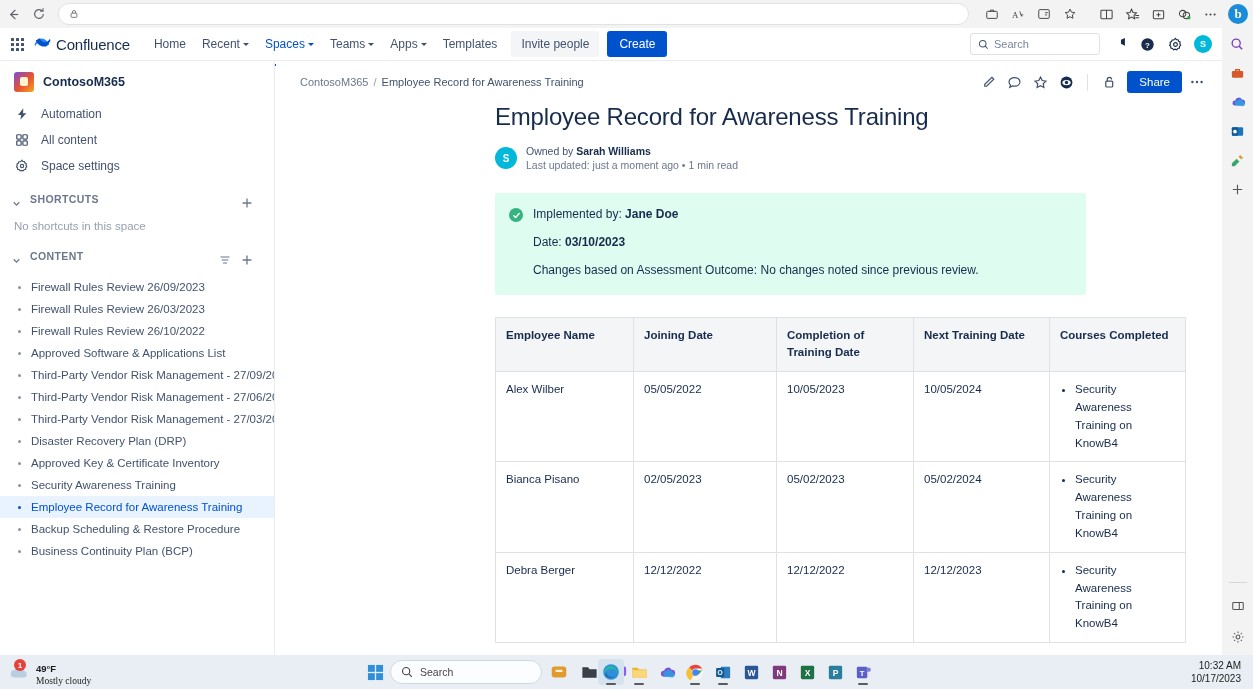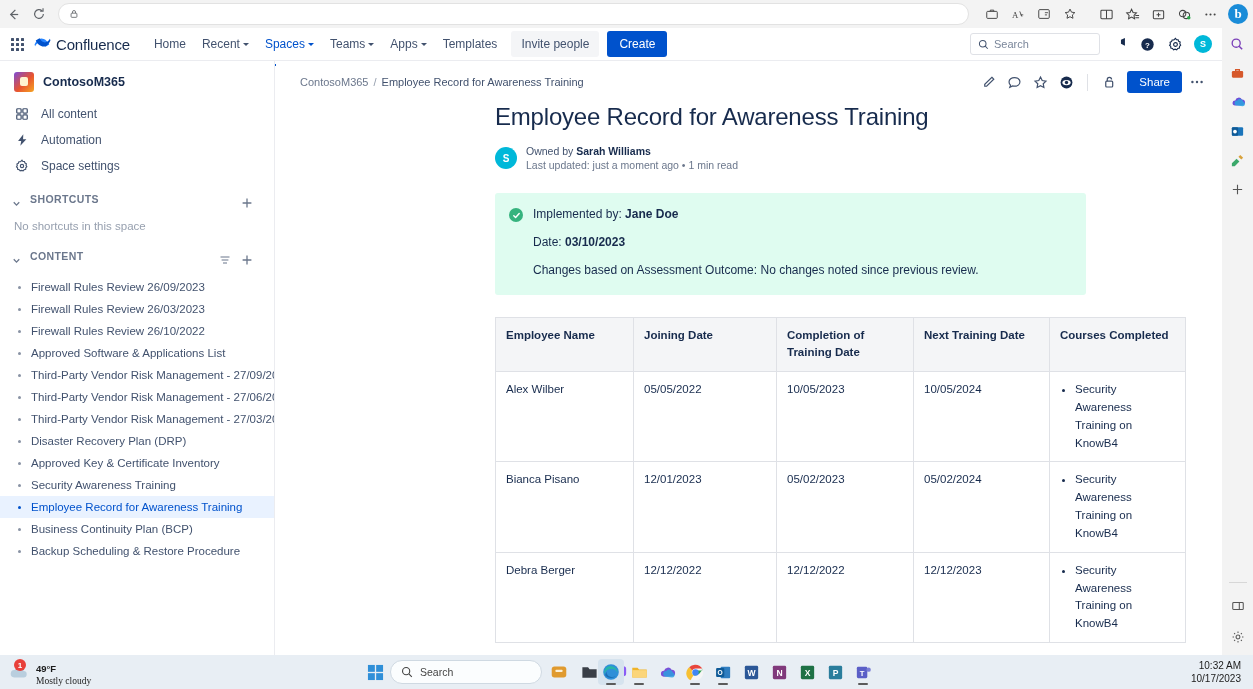--- a/index.html
+++ b/index.html
@@ -403,35 +403,35 @@
 
 <div id="space-sidebar">
   <div id="space-header">
     <div id="space-logo"></div>
     <span id="space-name">ContosoM365</span>
   </div>
 
   <div class="side-link">
     <span class="side-ic">
       <svg width="14" height="14" viewBox="0 0 16 16">
+          <path d="M9.5 1.5L3.5 9h3.6l-1 5.5L13 7h-3.8z" fill="currentColor"></path>
+        </svg>
+    </span>
+    <span>Automation</span>
+  </div>
+  <div class="side-link">
+    <span class="side-ic">
+      <svg width="14" height="14" viewBox="0 0 16 16">
           <rect x="2" y="2" width="5" height="5" rx="1" fill="none" stroke="currentColor" stroke-width="1.4"></rect>
           <rect x="9" y="2" width="5" height="5" rx="1" fill="none" stroke="currentColor" stroke-width="1.4"></rect>
           <rect x="2" y="9" width="5" height="5" rx="1" fill="none" stroke="currentColor" stroke-width="1.4"></rect>
           <rect x="9" y="9" width="5" height="5" rx="1" fill="none" stroke="currentColor" stroke-width="1.4"></rect>
         </svg>
     </span>
     <span>All content</span>
-  </div>
-  <div class="side-link">
-    <span class="side-ic">
-      <svg width="14" height="14" viewBox="0 0 16 16">
-          <path d="M9.5 1.5L3.5 9h3.6l-1 5.5L13 7h-3.8z" fill="currentColor"></path>
-        </svg>
-    </span>
-    <span>Automation</span>
   </div>
   <div class="side-link">
     <span class="side-ic">
       <svg width="14" height="14" viewBox="0 0 16 16">
           <path d="M8 1.4l1 1.5h1.8l.6 1.7 1.6.8-.4 1.8.9 1.5-1.2 1.3-.1 1.8-1.8.4-1.1 1.4-1.7-.6-1.7.6-1.1-1.4-1.8-.4-.1-1.8L1.7 9l.9-1.5-.4-1.8 1.6-.8.6-1.7H6.2z" fill="none" stroke="currentColor" stroke-width="1.3"></path>
           <circle cx="8" cy="8" r="1.9" fill="none" stroke="currentColor" stroke-width="1.3"></circle>
         </svg>
     </span>
     <span>Space settings</span>
   </div>
@@ -513,25 +513,25 @@
       <div class="content-item">
         <span class="dot"></span>
         <span>Security Awareness Training</span>
       </div>
       <div class="content-item selected">
         <span class="dot"></span>
         <span>Employee Record for Awareness Training</span>
       </div>
       <div class="content-item">
         <span class="dot"></span>
+        <span>Backup Scheduling &amp; Restore Procedure</span>
+      </div>
+      <div class="content-item">
+        <span class="dot"></span>
         <span>Business Continuity Plan (BCP)</span>
-      </div>
-      <div class="content-item">
-        <span class="dot"></span>
-        <span>Backup Scheduling &amp; Restore Procedure</span>
       </div>
     </div>
 </div>
 
 <div id="page-area">
   <div id="page-toolbar">
     <div id="breadcrumb">
       <span>ContosoM365</span>
       <span class="sep">/</span>
       <span class="crumb-current">Employee Record for Awareness Training</span>
@@ -624,21 +624,21 @@
               </td>
               <td>10/05/2024</td>
               <td>
                 <ul>
                   <li>Security Awareness Training on KnowB4</li>
                 </ul>
               </td>
             </tr>
             <tr>
               <td>Bianca Pisano</td>
-              <td>12/01/2023</td>
+              <td>02/05/2023</td>
               <td>
                 <div class="dline">05/02/2023</div>
               </td>
               <td>05/02/2024</td>
               <td>
                 <ul>
                   <li>Security Awareness Training on KnowB4</li>
                 </ul>
               </td>
             </tr>

